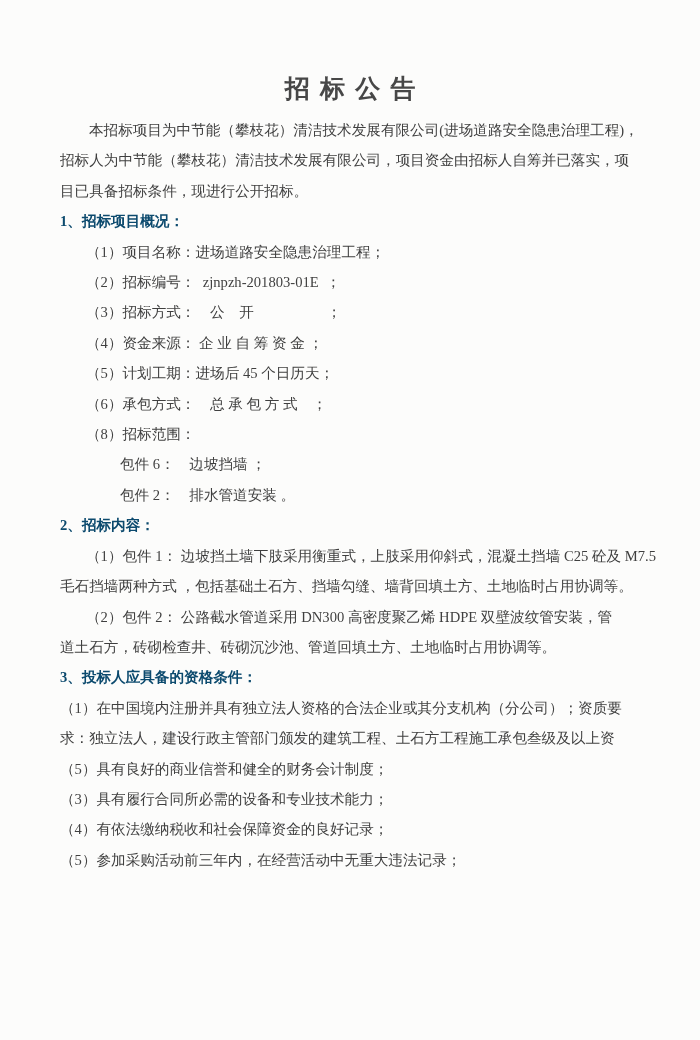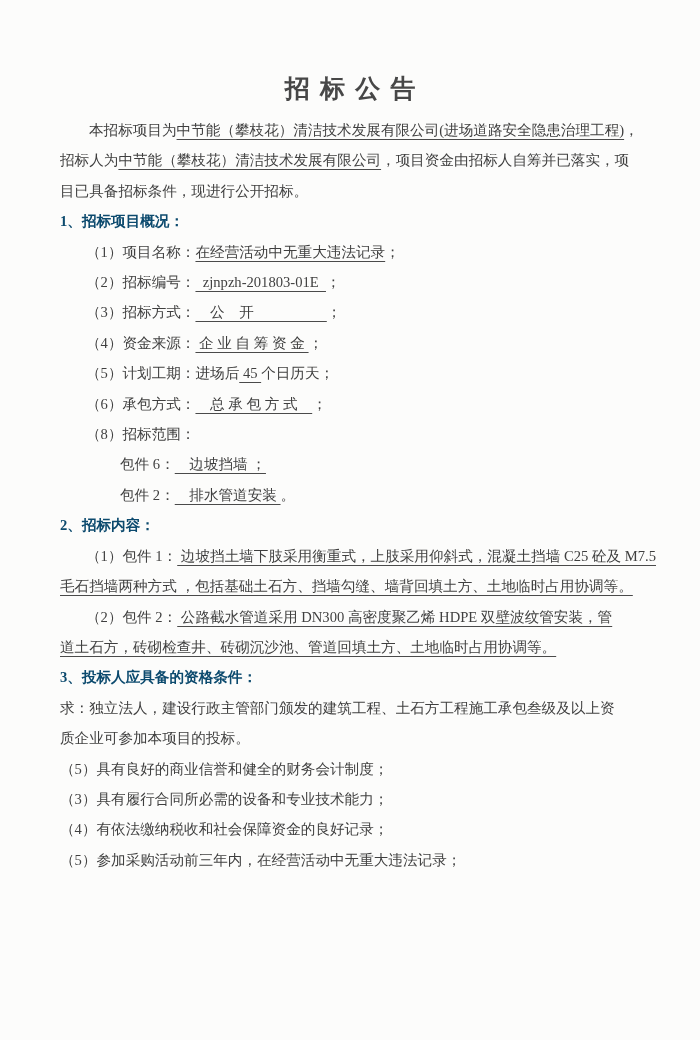--- a/index.html
+++ b/index.html
@@ -32,51 +32,50 @@
     font-size: 14.6px;
     line-height: 30.4px;
     white-space: pre;      
     color: #3f3f3f;
   }
   .tindent { padding-left: 29px; }  
   .ind1 { padding-left: 26px; }     
   .ind2 { padding-left: 60px; }     
   .bold { font-weight: 700; color: #0c4a6e; }
   .u {
-    text-decoration: underline;
     text-decoration-thickness: 1.3px;
     text-underline-offset: 4px;
     text-decoration-color: #4a4a4a;
   }
 </style>
 </head>
 <body>
 
 <div class="page">
   <h1 class="doc-title">招 标 公 告</h1>
   <div>
       <p class="line tindent"><span>本招标项目为</span><span class="u">中节能（攀枝花）清洁技术发展有限公司(进场道路安全隐患治理工程)</span><span>，</span></p>
       <p class="line"><span>招标人为</span><span class="u">中节能（攀枝花）清洁技术发展有限公司</span><span>，项目资金由招标人自筹并已落实，项</span></p>
       <p class="line"><span>目已具备招标条件，现进行公开招标。</span></p>
       <p class="line bold"><span>1、招标项目概况：</span></p>
-      <p class="line ind1"><span>（1）项目名称：</span><span class="u">在经营活动中无重大违法记录</span><span>；</span></p>
+      <p class="line ind1"><span>（1）项目名称：</span><span class="u">进场道路安全隐患治理工程</span><span>；</span></p>
       <p class="line ind1"><span>（2）招标编号：</span><span class="u">  zjnpzh-201803-01E  </span><span>；</span></p>
       <p class="line ind1"><span>（3）招标方式：</span><span class="u">　公　开　　　　　</span><span>；</span></p>
       <p class="line ind1"><span>（4）资金来源：</span><span class="u"> 企 业 自 筹 资 金 </span><span>；</span></p>
       <p class="line ind1"><span>（5）计划工期：进场后</span><span class="u"> 45 </span><span>个日历天；</span></p>
       <p class="line ind1"><span>（6）承包方式：</span><span class="u">　总 承 包 方 式　</span><span>；</span></p>
       <p class="line ind1"><span>（8）招标范围：</span></p>
       <p class="line ind2"><span>包件 6：</span><span class="u">　边坡挡墙 ；</span></p>
       <p class="line ind2"><span>包件 2：</span><span class="u">　排水管道安装 </span><span>。</span></p>
       <p class="line bold"><span>2、招标内容：</span></p>
       <p class="line ind1"><span>（1）包件 1：</span><span class="u"> 边坡挡土墙下肢采用衡重式，上肢采用仰斜式，混凝土挡墙 C25 砼及 M7.5</span></p>
       <p class="line"><span class="u">毛石挡墙两种方式 ，包括基础土石方、挡墙勾缝、墙背回填土方、土地临时占用协调等。</span></p>
       <p class="line ind1"><span>（2）包件 2：</span><span class="u"> 公路截水管道采用 DN300 高密度聚乙烯 HDPE 双壁波纹管安装，管</span></p>
       <p class="line"><span class="u">道土石方，砖砌检查井、砖砌沉沙池、管道回填土方、土地临时占用协调等。</span></p>
       <p class="line bold"><span>3、投标人应具备的资格条件：</span></p>
+      <p class="line"><span>（1）在中国境内注册并具有独立法人资格的合法企业或其分支机构（分公司）；资质要</span></p>
       <p class="line"><span>求：独立法人，建设行政主管部门颁发的建筑工程、土石方工程施工承包叁级及以上资</span></p>
-      <p class="line"><span>质企业可参加本项目的投标。</span></p>
       <p class="line"><span>（5）具有良好的商业信誉和健全的财务会计制度；</span></p>
       <p class="line"><span>（3）具有履行合同所必需的设备和专业技术能力；</span></p>
       <p class="line"><span>（4）有依法缴纳税收和社会保障资金的良好记录；</span></p>
       <p class="line"><span>（5）参加采购活动前三年内，在经营活动中无重大违法记录；</span></p>
     </div>
 </div>
 
 </body></html>

